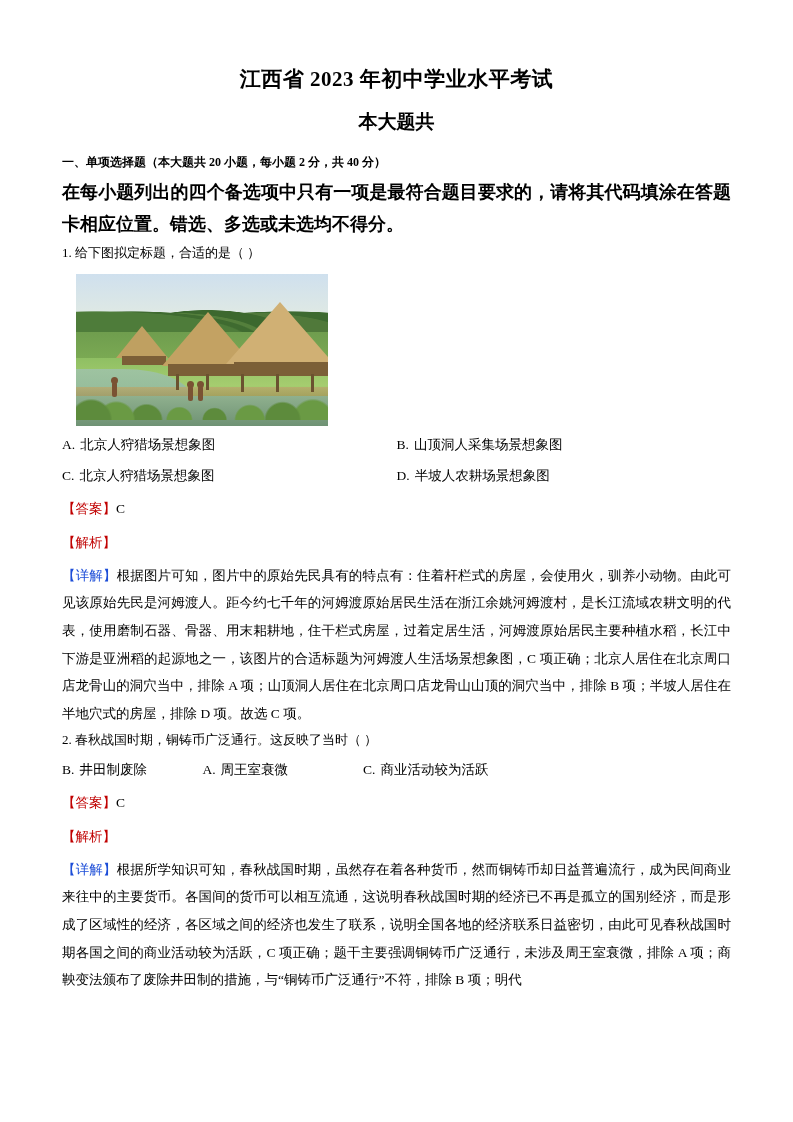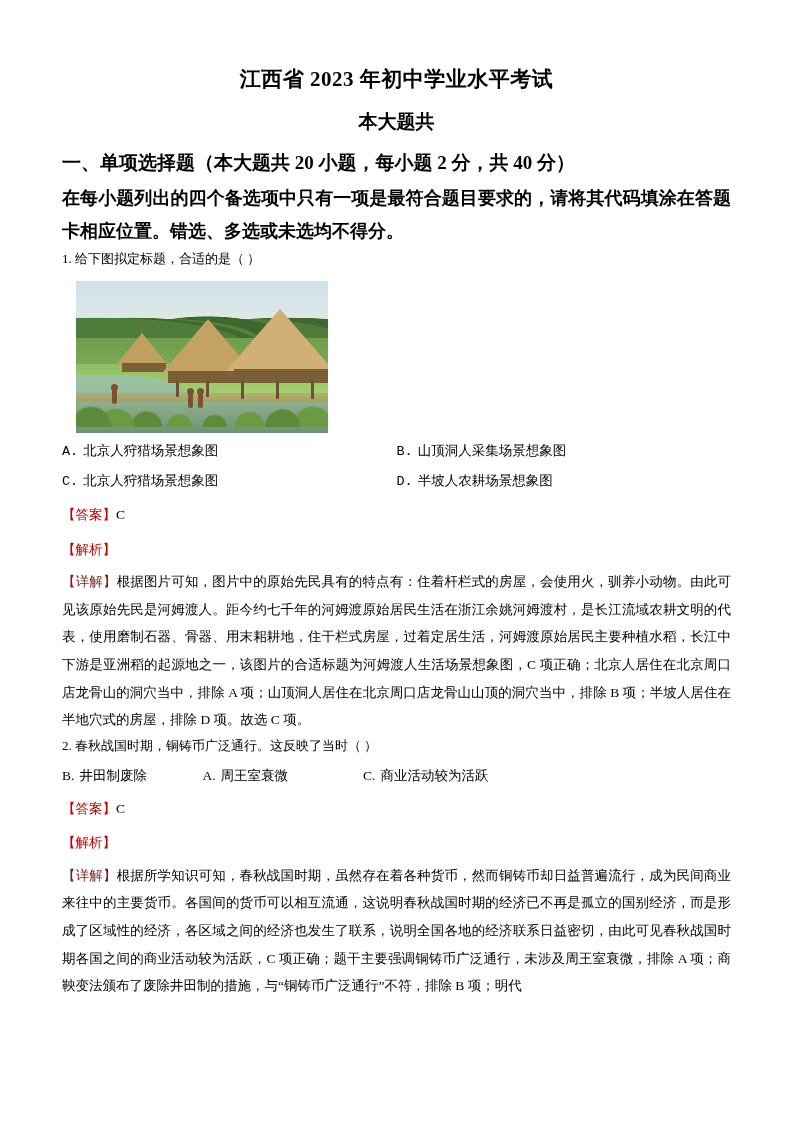--- a/index.html
+++ b/index.html
@@ -29,23 +29,23 @@
     line-height: 1.5;
   }
   .title-sub {
     text-align: center;
     font-size: 19px;
     font-weight: bold;
     margin: 12px 0 0 0;
     line-height: 1.5;
   }
   .section-head {
-    font-size: 19px;
-    font-weight: bold;
-    margin-top: 10px;
+    font-size: 12px;
+    font-weight: bold;
+    margin-top: 16px;
     line-height: 1.75;
   }
   .instructions {
     font-size: 18px;
     font-weight: bold;
     line-height: 1.8;
     margin-top: 3px;
     text-align: justify;
   }
   .q-stem {
@@ -61,21 +61,20 @@
     border: 0;
   }
   .opt-row {
     display: flex;
     font-size: 13.5px;
     line-height: 1.95;
     margin-top: 4px;
   }
   .opt-row.two-col > div {
     width: 50%;
-    font-family: Liberation Mono, monospace;
   }
   .opt-row.four-col > div:nth-child(1) { width: 21%; }
   .opt-row.four-col > div:nth-child(2) { width: 24%; }
   .opt-row.four-col > div:nth-child(3) { width: 29%; }
   .opt-row.four-col > div:nth-child(4) { width: 26%; }
   .opt-label { margin-right: 5px; }
   .ans-line {
     font-size: 13.5px;
     line-height: 2.1;
     margin-top: 6px;
@@ -83,21 +82,21 @@
   .tag {
     color: #c00000;
     margin-top: 41px;
   }
   .explain-body {
     font-size: 13.5px;
     line-height: 2.05;
     text-align: justify;
     margin-top: 4px;
   }
-  .explain-body .tag { color: #7f1d1d; }
+  .explain-body .tag { color: #1d4ed8; }
 
   
   .scene { position: absolute; inset: 0; background: #cfe3f2; }
   .sky {
     position: absolute; left: 0; top: 0; width: 100%; height: 38%;
     background: linear-gradient(#cfe0ee 0%, #dfe9e4 70%, #e6ecdf 100%);
   }
   .treeline {
     position: absolute; left: 0; top: 14%; width: 100%; height: 30%;
     background:

